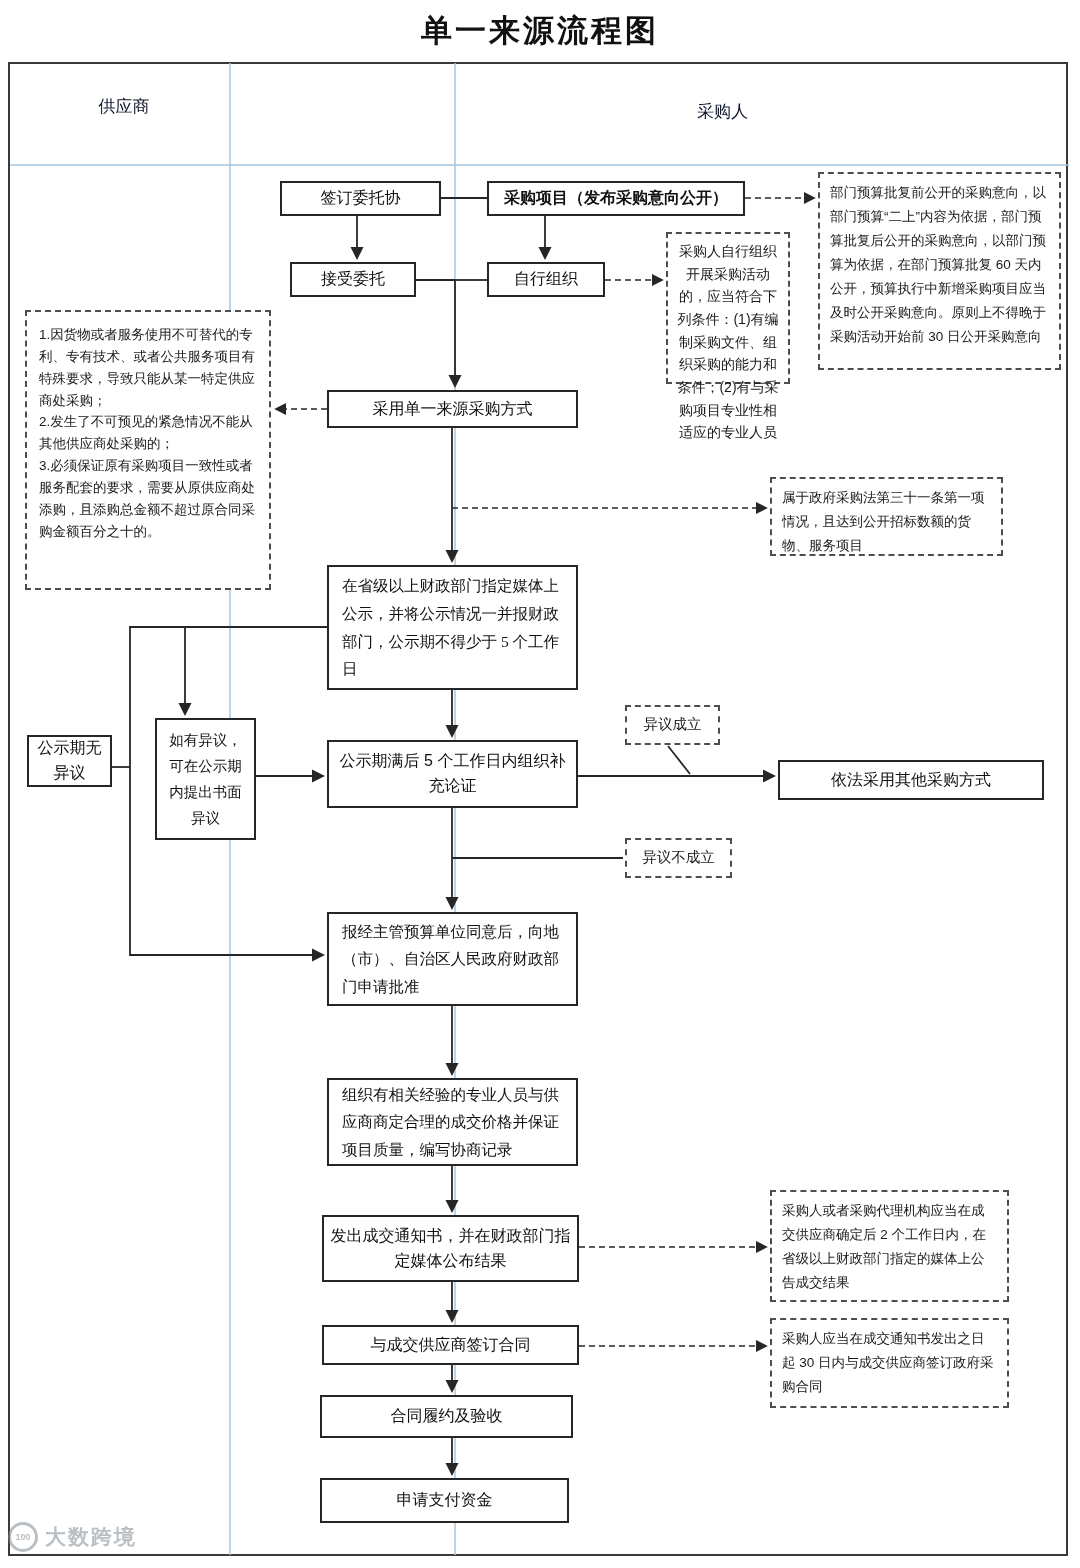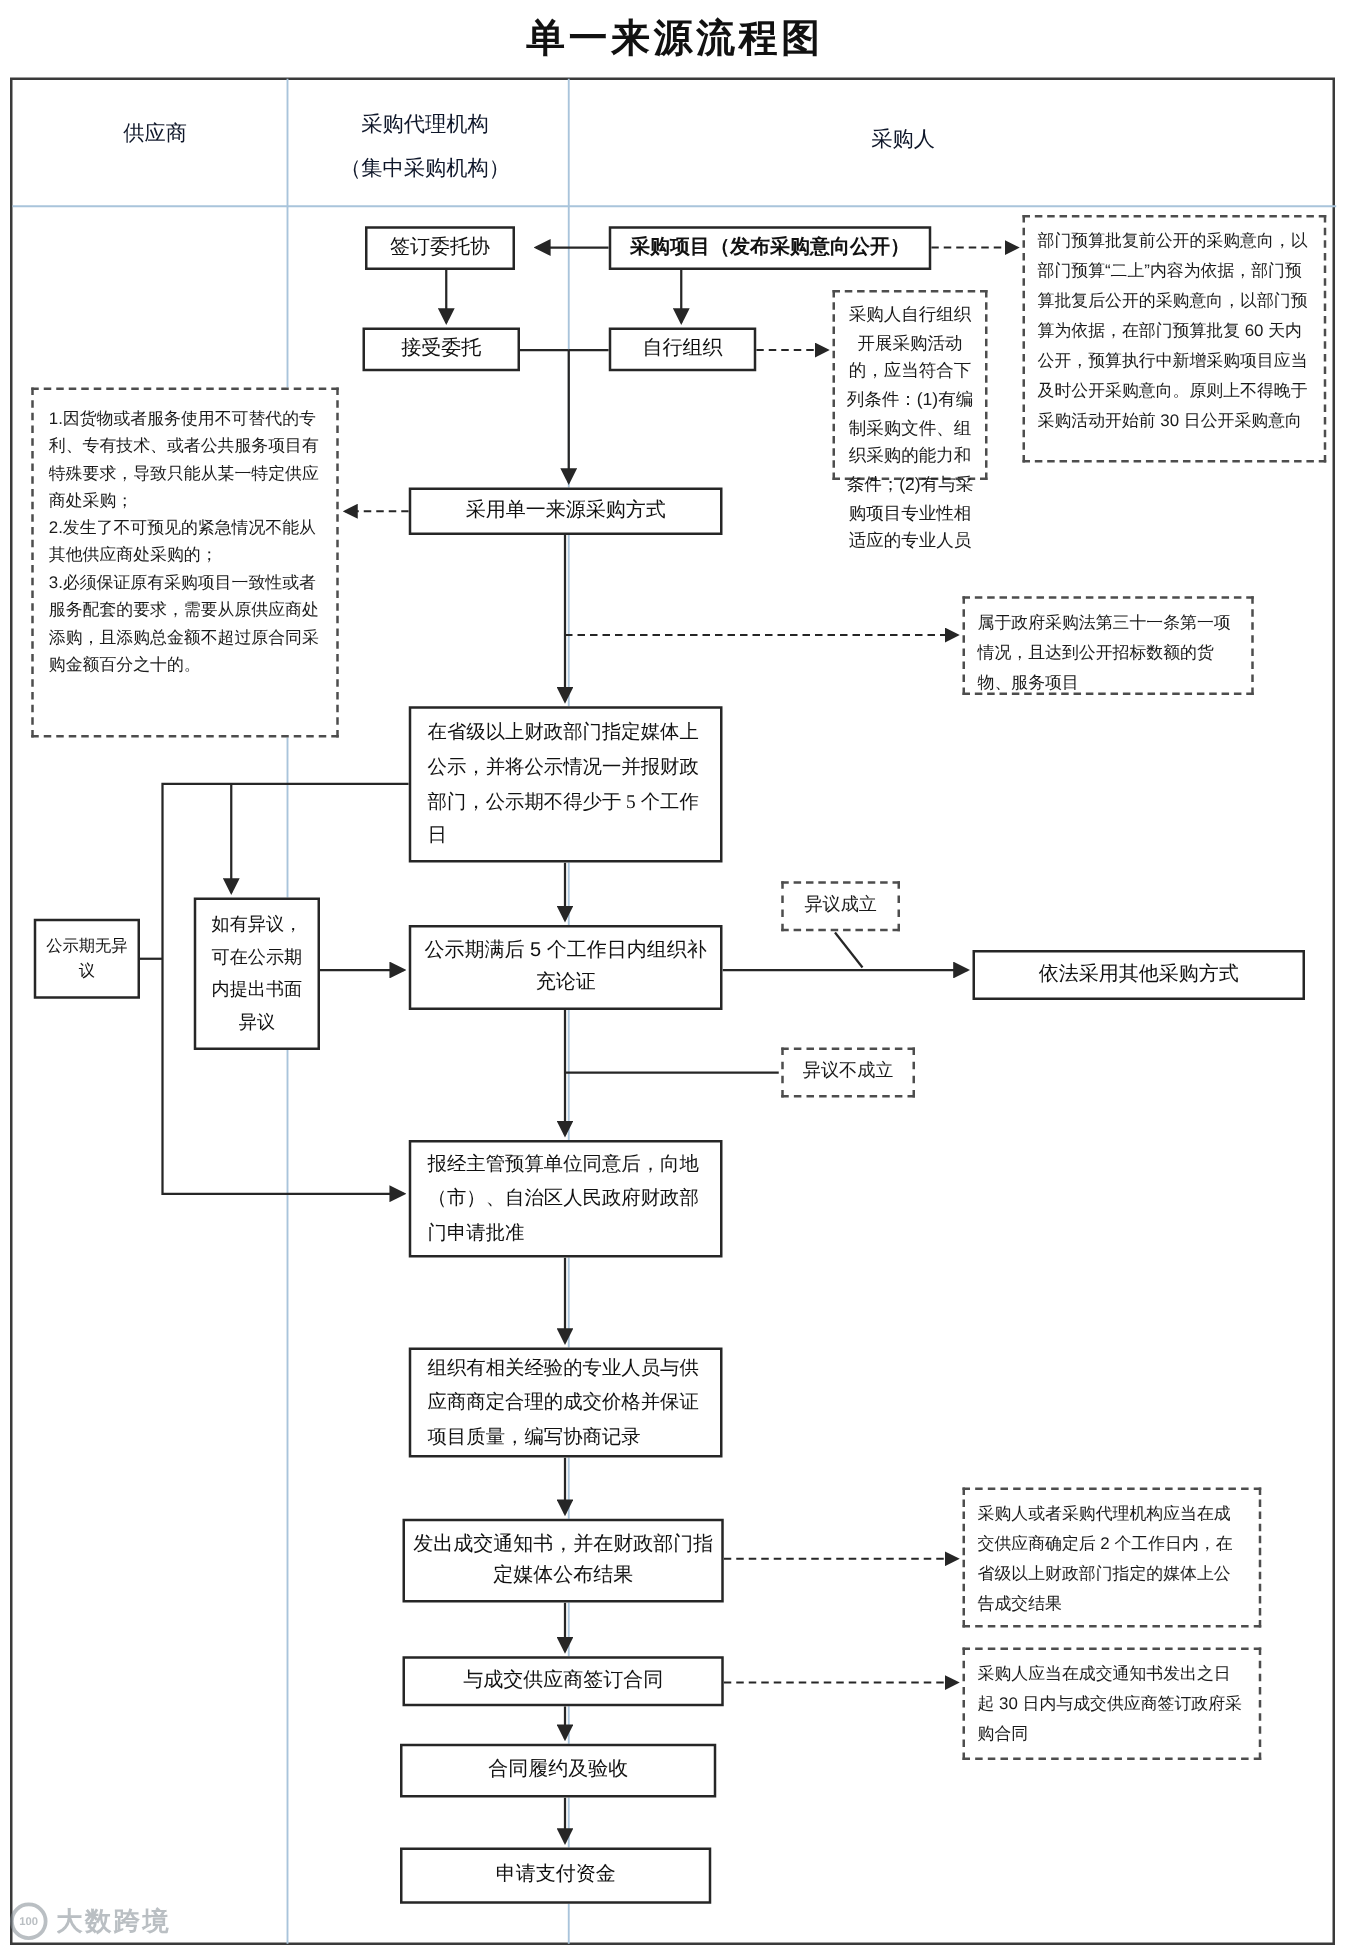--- a/index.html
+++ b/index.html
@@ -72,34 +72,30 @@
 
     <line class="d" x1="745" y1="198" x2="814" y2="198" marker-end="url(#arrow)"></line>
     <line class="d" x1="605" y1="280" x2="662" y2="280" marker-end="url(#arrow)"></line>
     <line class="d" x1="327" y1="409" x2="276" y2="409" marker-end="url(#arrow)"></line>
     <line class="d" x1="452" y1="508" x2="766" y2="508" marker-end="url(#arrow)"></line>
     <line class="d" x1="579" y1="1247" x2="766" y2="1247" marker-end="url(#arrow)"></line>
     <line class="d" x1="579" y1="1346" x2="766" y2="1346" marker-end="url(#arrow)"></line>
   </svg>
 
   <div class="colhead" style="left:58px;top:95px;width:132px;">供应商</div>
-  <div class="colhead" style="left:255px;top:88px;width:170px;">
-    <div>采购代理机构</div>
-    <div style="margin-top:12px;">（集中采购机构）</div>
-  </div>
   <div class="colhead" style="left:655px;top:100px;width:135px;">采购人</div>
 
-  <div class="node" style="left:292px;top:181px;width:120px;height:35px;">签订委托协</div>
+  <div class="node" style="left:280px;top:181px;width:161px;height:35px;">签订委托协</div>
   <div class="node" style="left:487px;top:181px;width:258px;height:35px;font-weight:bold;">采购项目（发布采购意向公开）</div>
   <div class="node" style="left:290px;top:262px;width:126px;height:35px;">接受委托</div>
   <div class="node" style="left:487px;top:262px;width:118px;height:35px;">自行组织</div>
   <div class="node" style="left:327px;top:390px;width:251px;height:38px;">采用单一来源采购方式</div>
   <div class="node leftal" style="left:327px;top:565px;width:251px;height:125px;font-family:Liberation Serif, serif;">在省级以上财政部门指定媒体上公示，并将公示情况一并报财政部门，公示期不得少于 5 个工作日</div>
   <div class="node" style="left:155px;top:718px;width:101px;height:122px;font-size:14.5px;line-height:1.8;">如有异议，可在公示期内提出书面异议</div>
-  <div class="node" style="left:27px;top:735px;width:85px;height:64px;font-size:13px;">公示期无异议</div>
+  <div class="node" style="left:27px;top:735px;width:85px;height:52px;font-size:16px;">公示期无异议</div>
   <div class="node" style="left:327px;top:740px;width:251px;height:68px;">公示期满后 5 个工作日内组织补充论证</div>
   <div class="note center" style="left:625px;top:705px;width:95px;height:40px;">异议成立</div>
   <div class="node" style="left:778px;top:760px;width:266px;height:40px;">依法采用其他采购方式</div>
   <div class="note center" style="left:625px;top:838px;width:107px;height:40px;">异议不成立</div>
   <div class="node leftal" style="left:327px;top:912px;width:251px;height:94px;">报经主管预算单位同意后，向地（市）、自治区人民政府财政部门申请批准</div>
   <div class="node leftal" style="left:327px;top:1078px;width:251px;height:88px;">组织有相关经验的专业人员与供应商商定合理的成交价格并保证项目质量，编写协商记录</div>
   <div class="node" style="left:322px;top:1215px;width:257px;height:67px;">发出成交通知书，并在财政部门指定媒体公布结果</div>
   <div class="node" style="left:322px;top:1325px;width:257px;height:40px;">与成交供应商签订合同</div>
   <div class="node" style="left:320px;top:1395px;width:253px;height:43px;">合同履约及验收</div>
   <div class="node" style="left:320px;top:1478px;width:249px;height:45px;">申请支付资金</div>

